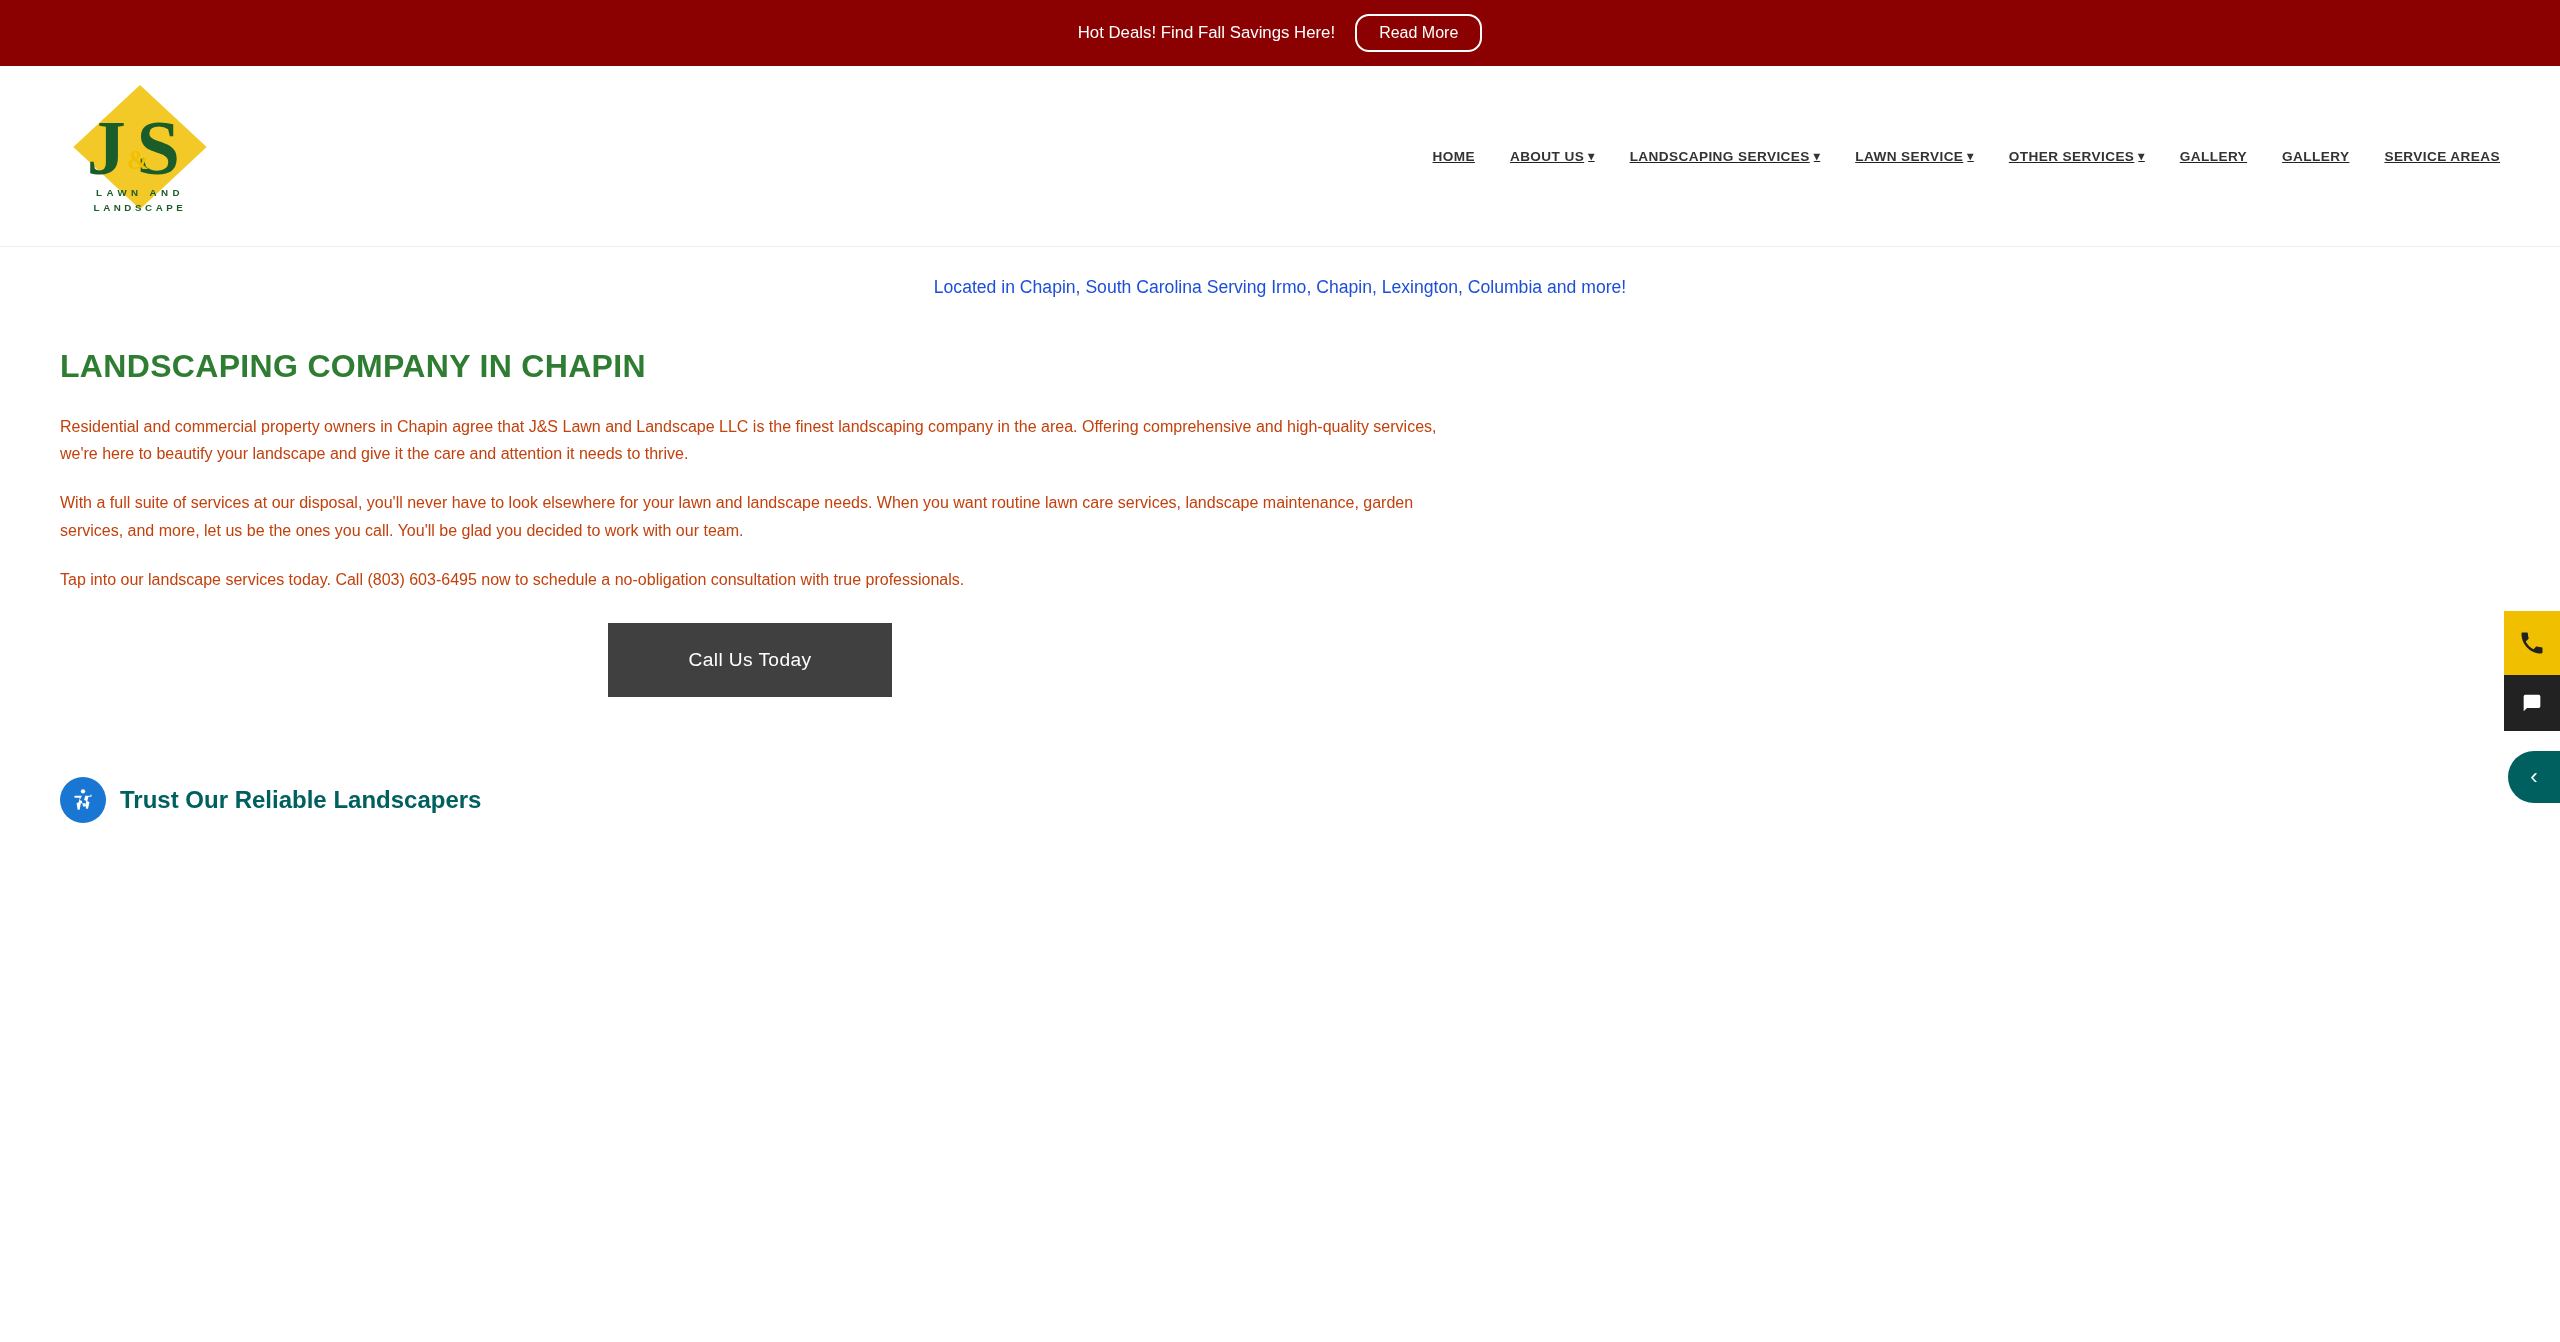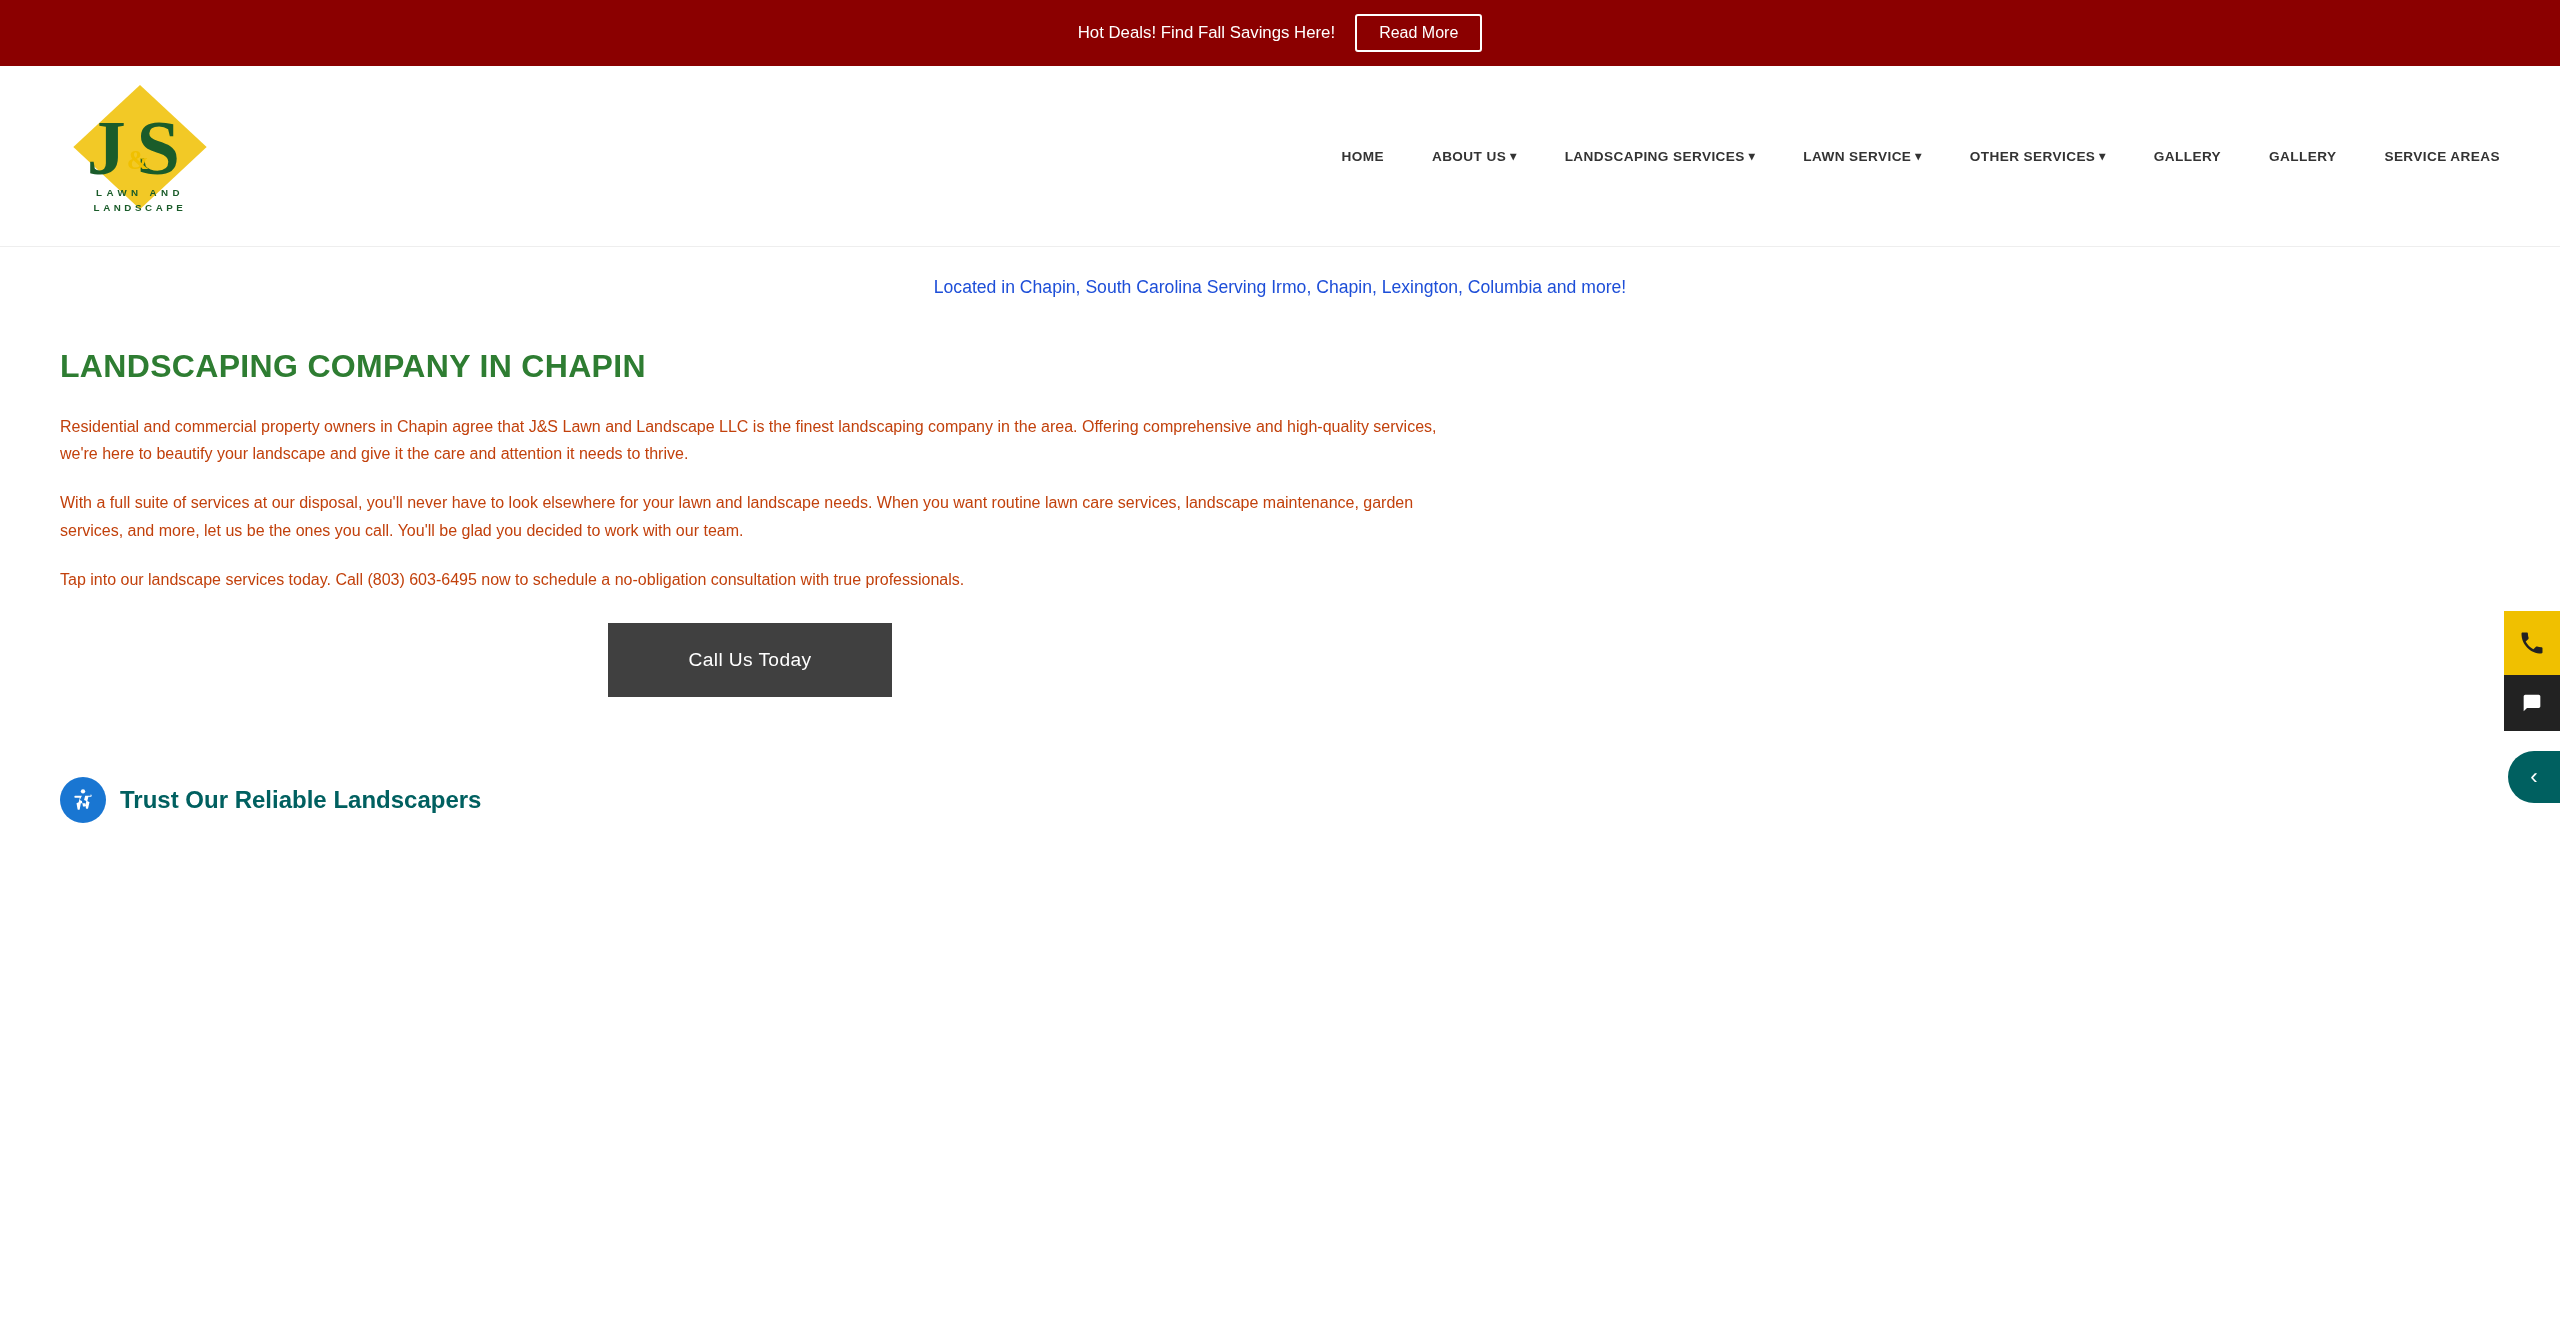--- a/index.html
+++ b/index.html
@@ -17,21 +17,21 @@
       font-size: 1.05rem;
     }
     .top-banner span { font-weight: 500; }
     .read-more-btn {
       border: 2px solid #fff;
       background: transparent;
       color: #fff;
       padding: 8px 22px;
       font-size: 1rem;
       cursor: pointer;
-      border-radius: 3px;
+      border-radius: 14px;
     }
 
     
     .header {
       display: flex;
       align-items: center;
       justify-content: space-between;
       padding: 10px 60px;
       background: #fff;
       border-bottom: 1px solid #eee;
@@ -43,21 +43,22 @@
     }
     .logo-graphic {
       width: 160px;
       height: 160px;
     }
 
     
     nav {
       display: flex;
       align-items: center;
-      gap: 48px;
+      gap: 35px;
+      text-decoration: underline;
     }
     nav a {
       text-decoration: none;
       color: #333;
       font-size: 0.85rem;
       font-weight: 600;
       letter-spacing: 0.03em;
       cursor: pointer;
       white-space: nowrap;
     }

